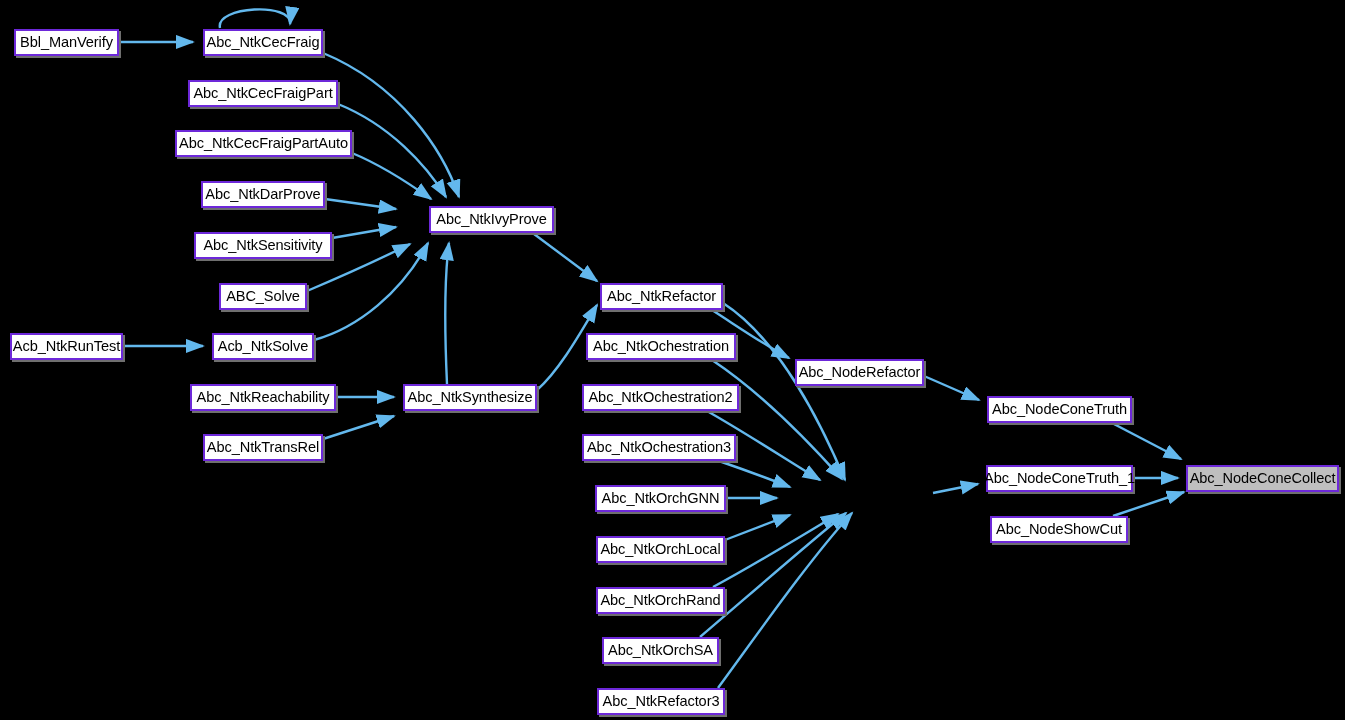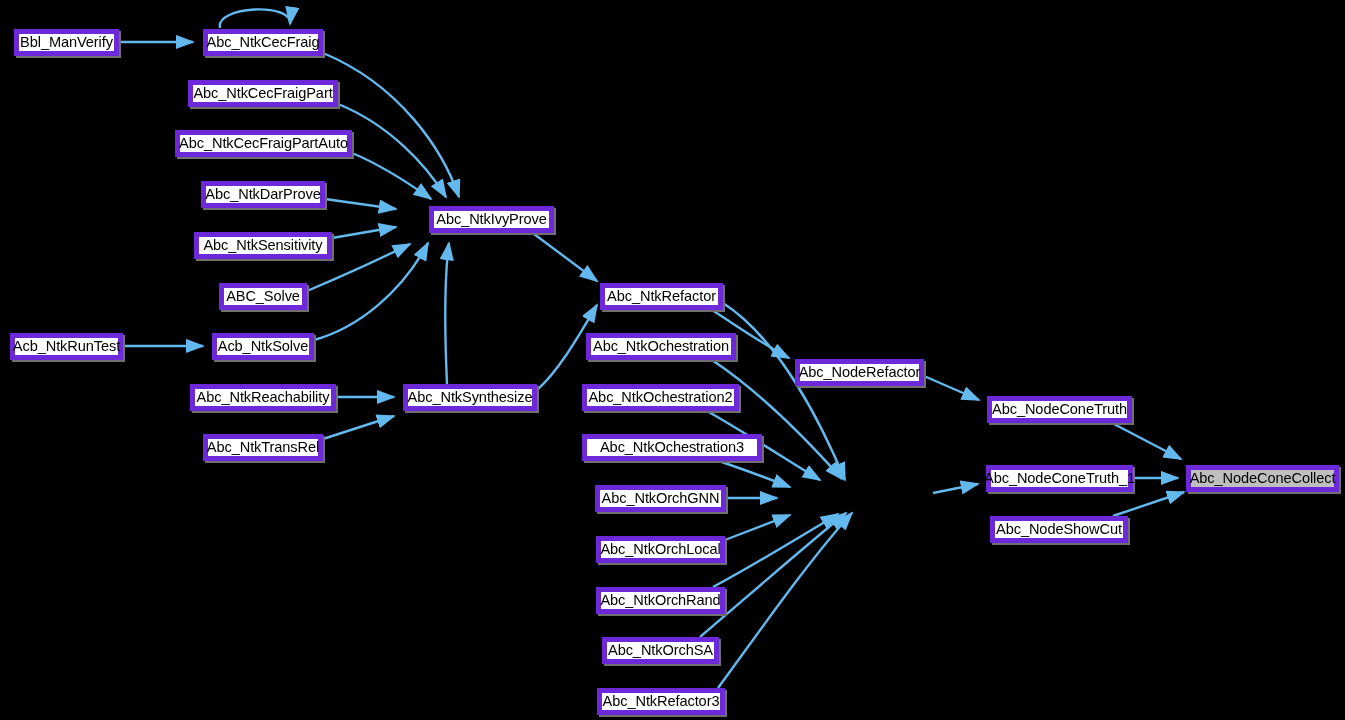--- a/index.html
+++ b/index.html
@@ -26,21 +26,21 @@
     position: absolute;
     left: 0;
     top: 0;
     width: 1345px;
     height: 720px;
   }
   .gnode {
     position: absolute;
     box-sizing: border-box;
     background: #ffffff;
-    border: 5px solid #6d28d9;
+    border: 2px solid #6d28d9;
     box-shadow: 2px 2px 0 0 #6f6f6f;
     display: flex;
     align-items: center;
     justify-content: center;
     color: #000000;
     font-size: 14.6px;
     line-height: 1;
     white-space: nowrap;
     letter-spacing: -0.1px;
   }
@@ -139,21 +139,21 @@
       </div>
       <div class="gnode" style="left: 600px; top: 283px; width: 123px; height: 27px;">
         <span class="lbl">Abc_NtkRefactor</span>
       </div>
       <div class="gnode" style="left: 586px; top: 333px; width: 150px; height: 27px;">
         <span class="lbl">Abc_NtkOchestration</span>
       </div>
       <div class="gnode" style="left: 582px; top: 384px; width: 157px; height: 27px;">
         <span class="lbl">Abc_NtkOchestration2</span>
       </div>
-      <div class="gnode" style="left: 582px; top: 434px; width: 180px; height: 27px;">
+      <div class="gnode" style="left: 582px; top: 434px; width: 154px; height: 27px;">
         <span class="lbl">Abc_NtkOchestration3</span>
       </div>
       <div class="gnode" style="left: 595px; top: 485px; width: 131px; height: 27px;">
         <span class="lbl">Abc_NtkOrchGNN</span>
       </div>
       <div class="gnode" style="left: 596px; top: 536px; width: 129px; height: 27px;">
         <span class="lbl">Abc_NtkOrchLocal</span>
       </div>
       <div class="gnode" style="left: 596px; top: 587px; width: 129px; height: 27px;">
         <span class="lbl">Abc_NtkOrchRand</span>

